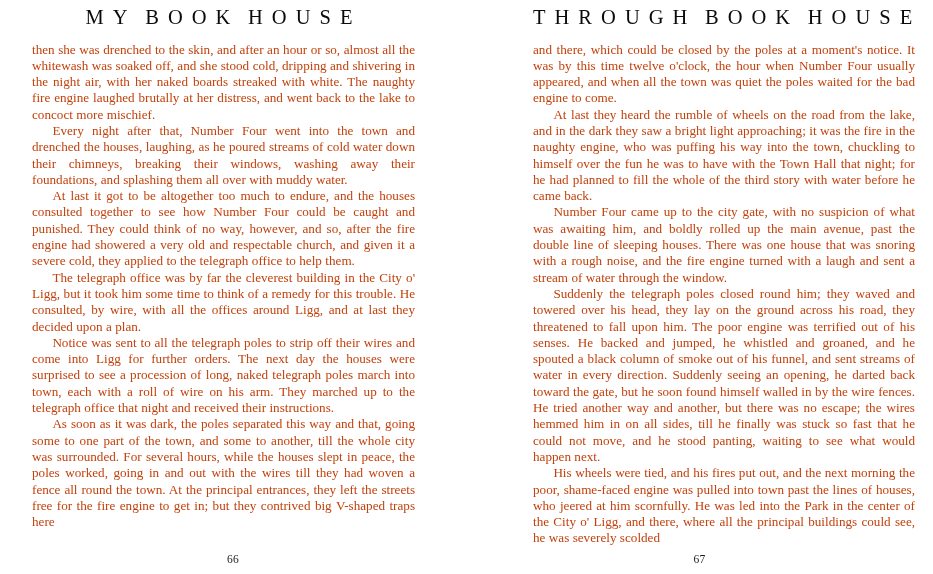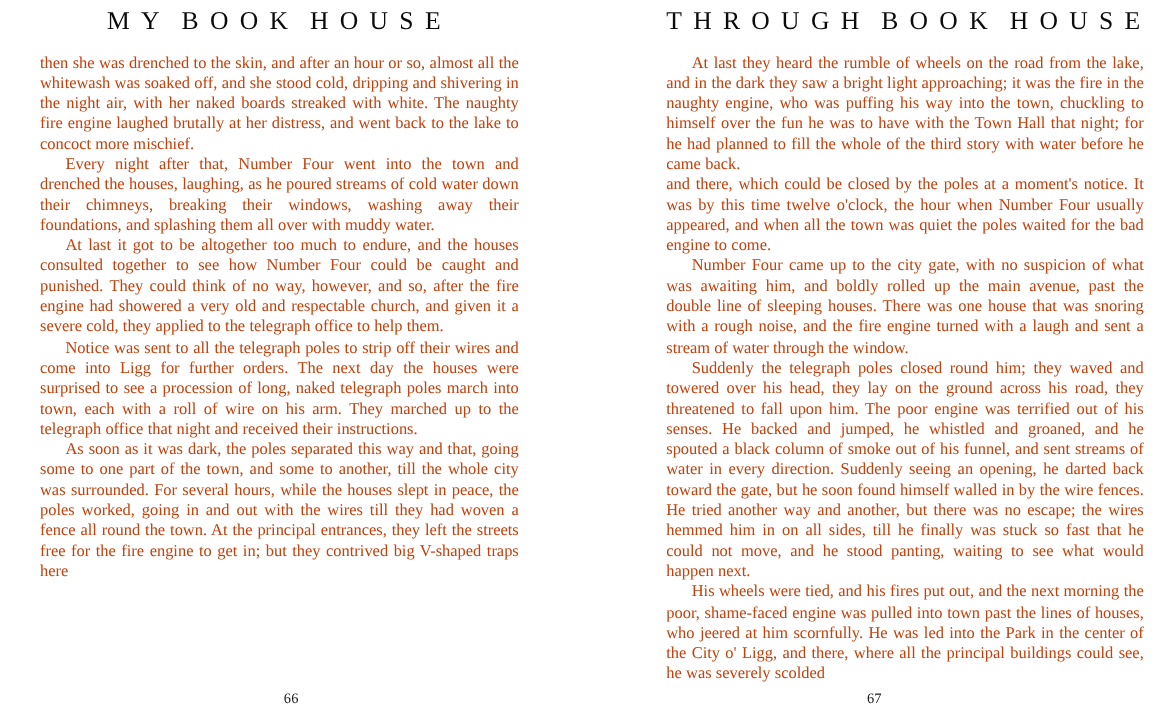--- a/index.html
+++ b/index.html
@@ -109,35 +109,36 @@
 <div class="spread">
 
   <div class="page page-left">
     <div class="running-head">
       <span class="w">MY</span><span class="w">BOOK</span><span class="w">HOUSE</span>
     </div>
     <div class="body-text">
       <p class="para first">then she was drenched to the skin, and after an hour or so, almost all the whitewash was soaked off, and she stood cold, dripping and shivering in the night air, with her naked boards streaked with white.  The naughty fire engine laughed brutally at her distress, and went back to the lake to concoct more mischief.</p>
       <p class="para">Every night after that, Number Four went into the town and drenched the houses, laughing, as he poured streams of cold water down their chimneys, breaking their windows, washing away their foundations, and splashing them all over with muddy water.</p>
       <p class="para">At last it got to be altogether too much to endure, and the houses consulted together to see how Number Four could be caught and punished.  They could think of no way, however, and so, after the fire engine had showered a very old and respectable church, and given it a severe cold, they applied to the telegraph office to help them.</p>
+      <p class="para">The telegraph office was by far the cleverest building in the City o' Ligg, but it took him some time to think of a remedy for this trouble.  He consulted, by wire, with all the offices around Ligg, and at last they decided upon a plan.</p>
       <p class="para">Notice was sent to all the telegraph poles to strip off their wires and come into Ligg for further orders.  The next day the houses were surprised to see a procession of long, naked telegraph poles march into town, each with a roll of wire on his arm.  They marched up to the telegraph office that night and received their instructions.</p>
       <p class="para">As soon as it was dark, the poles separated this way and that, going some to one part of the town, and some to another, till the whole city was surrounded.  For several hours, while the houses slept in peace, the poles worked, going in and out with the wires till they had woven a fence all round the town. At the principal entrances, they left the streets free for the fire engine to get in; but they contrived big V-shaped traps here</p>
     </div>
     <div class="folio">66</div>
   </div>
 
   <div class="gutter"></div>
 
   <div class="page page-right">
     <div class="running-head">
       <span class="w">THROUGH</span><span class="w">BOOK</span><span class="w">HOUSE</span>
     </div>
     <div class="body-text">
+      <p class="para first">and there, which could be closed by the poles at a moment's notice.  It was by this time twelve o'clock, the hour when Number Four usually appeared, and when all the town was quiet the poles waited for the bad engine to come.</p>
       <p class="para">At last they heard the rumble of wheels on the road from the lake, and in the dark they saw a bright light approaching; it was the fire in the naughty engine, who was puffing his way into the town, chuckling to himself over the fun he was to have with the Town Hall that night; for he had planned to fill the whole of the third story with water before he came back.</p>
-      <p class="para first">and there, which could be closed by the poles at a moment's notice.  It was by this time twelve o'clock, the hour when Number Four usually appeared, and when all the town was quiet the poles waited for the bad engine to come.</p>
       <p class="para">Number Four came up to the city gate, with no suspicion of what was awaiting him, and boldly rolled up the main avenue, past the double line of sleeping houses.  There was one house that was snoring with a rough noise, and the fire engine turned with a laugh and sent a stream of water through the window.</p>
       <p class="para">Suddenly the telegraph poles closed round him; they waved and towered over his head, they lay on the ground across his road, they threatened to fall upon him.  The poor engine was terrified out of his senses.  He backed and jumped, he whistled and groaned, and he spouted a black column of smoke out of his funnel, and sent streams of water in every direction.  Suddenly seeing an opening, he darted back toward the gate, but he soon found himself walled in by the wire fences.  He tried another way and another, but there was no escape; the wires hemmed him in on all sides, till he finally was stuck so fast that he could not move, and he stood panting, waiting to see what would happen next.</p>
       <p class="para">His wheels were tied, and his fires put out, and the next morning the poor, shame-faced engine was pulled into town past the lines of houses, who jeered at him scornfully.  He was led into the Park in the center of the City o' Ligg, and there, where all the principal buildings could see, he was severely scolded</p>
     </div>
     <div class="folio">67</div>
   </div>
 
 </div>
 
 </body></html>

